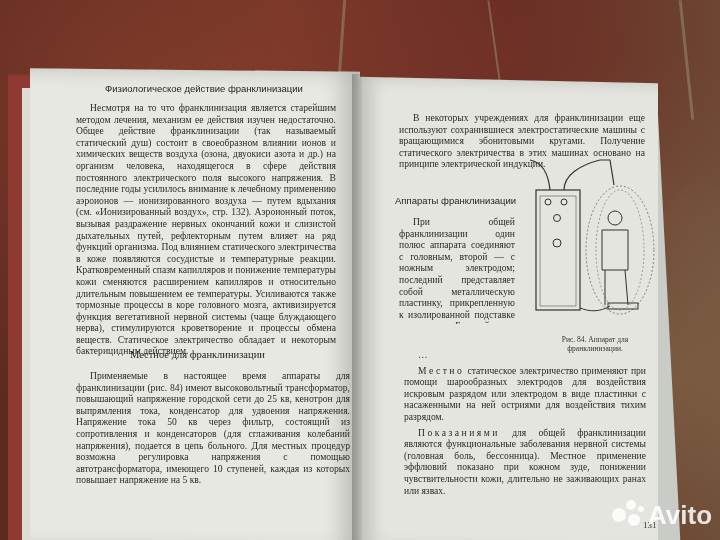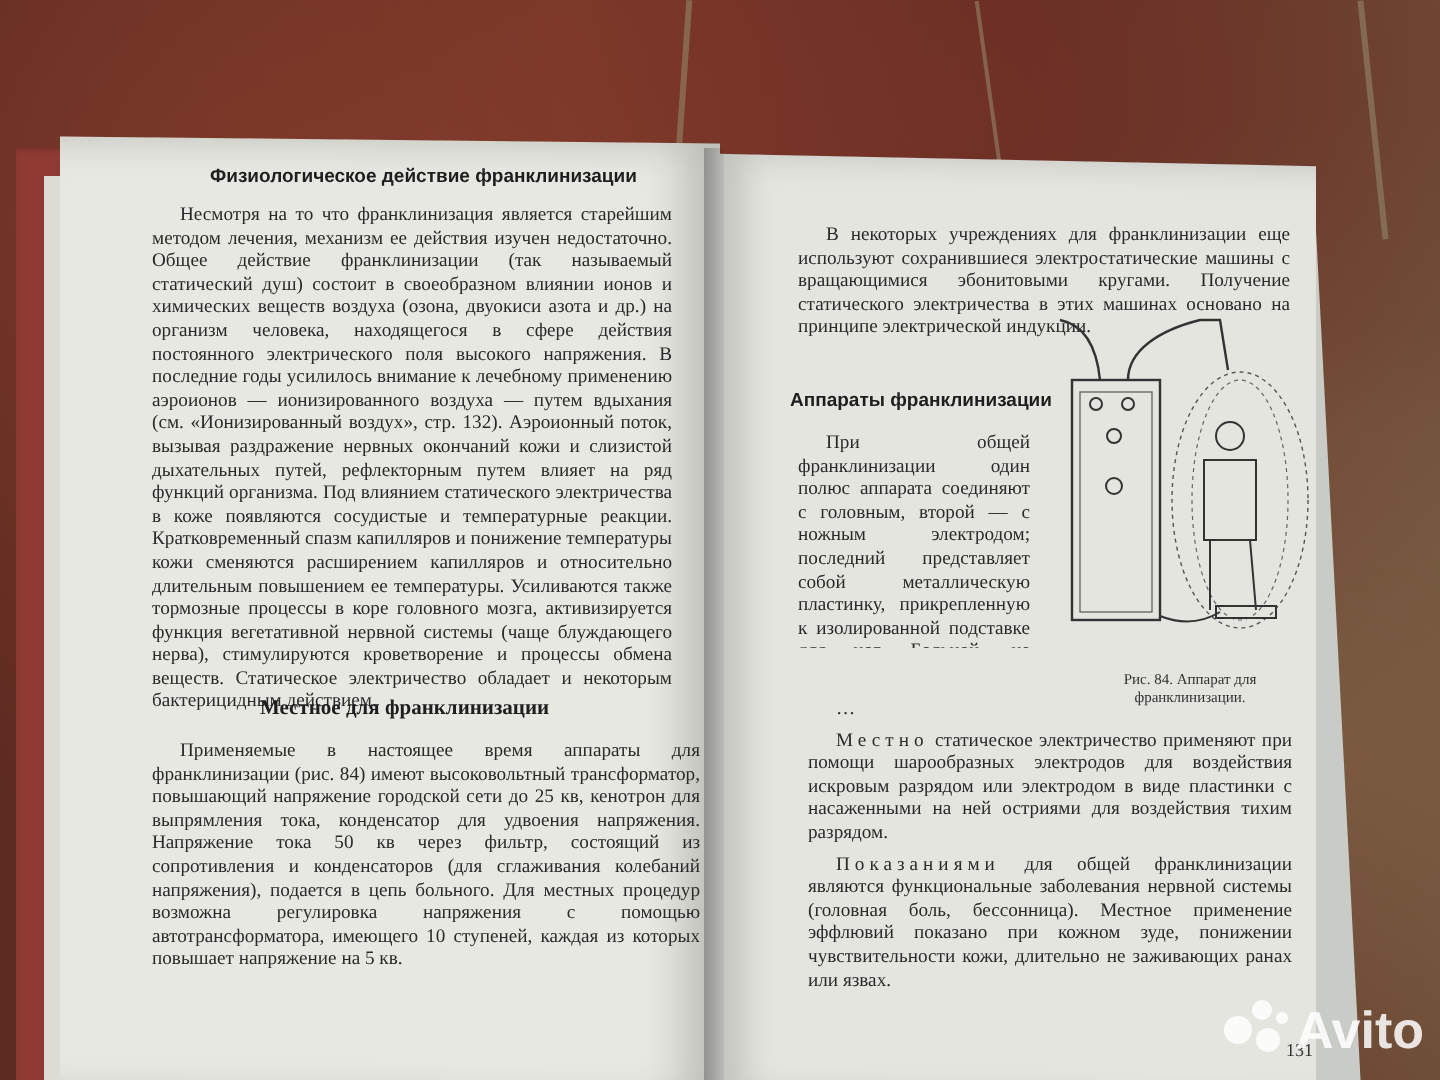--- a/index.html
+++ b/index.html
@@ -20,21 +20,21 @@
   .page-left{position:absolute;left:30px;top:70px;width:330px;height:480px;background:#e8e8e2;
     transform:skewY(0.6deg);box-shadow:inset -18px 0 20px rgba(0,0,0,.18);}
   .cover-right{position:absolute;left:640px;top:100px;width:28px;height:450px;background:#c9ccc6;
     transform:skewX(3deg);border-left:1px solid #aaa;}
   .page-right{position:absolute;left:358px;top:80px;width:300px;height:470px;background:#e4e5df;
     transform:skewY(1.2deg);box-shadow:inset 14px 0 16px rgba(0,0,0,.15);}
   .gutter{position:absolute;left:352px;top:74px;width:10px;height:476px;
     background:linear-gradient(90deg,rgba(0,0,0,.25),rgba(0,0,0,.05));}
   .txt{position:absolute;color:#2a2a2a;font-size:9.6px;line-height:11.6px;text-align:justify;}
   .txt p{margin:4px;text-indent:14px;}
-  .h{position:absolute;font-family:"Liberation Sans","DejaVu Sans",sans-serif;font-weight:bold;
+  .h{position:absolute;font-family:"Liberation Sans","DejaVu Sans",sans-serif;font-weight:normal;
     font-size:9.5px;color:#1e1e1e;}
   .spaced{letter-spacing:2.5px;}
   .fig{position:absolute;left:520px;top:140px;width:140px;height:180px;}
   .caption{position:absolute;left:540px;top:335px;width:110px;font-size:7.5px;line-height:9px;text-align:center;color:#333;}
   .pageno{position:absolute;left:643px;top:520px;font-size:9px;color:#333;}
   .watermark{position:absolute;left:612px;top:500px;display:flex;align-items:flex-start;
     color:rgba(255,255,255,.85);font-family:"Liberation Sans","DejaVu Sans",sans-serif;font-weight:bold;font-size:26px;}
   .dots{position:relative;width:32px;height:28px;margin-right:4px;}
   .dots span{position:absolute;border-radius:50%;background:rgba(255,255,255,.85);}
 </style>

